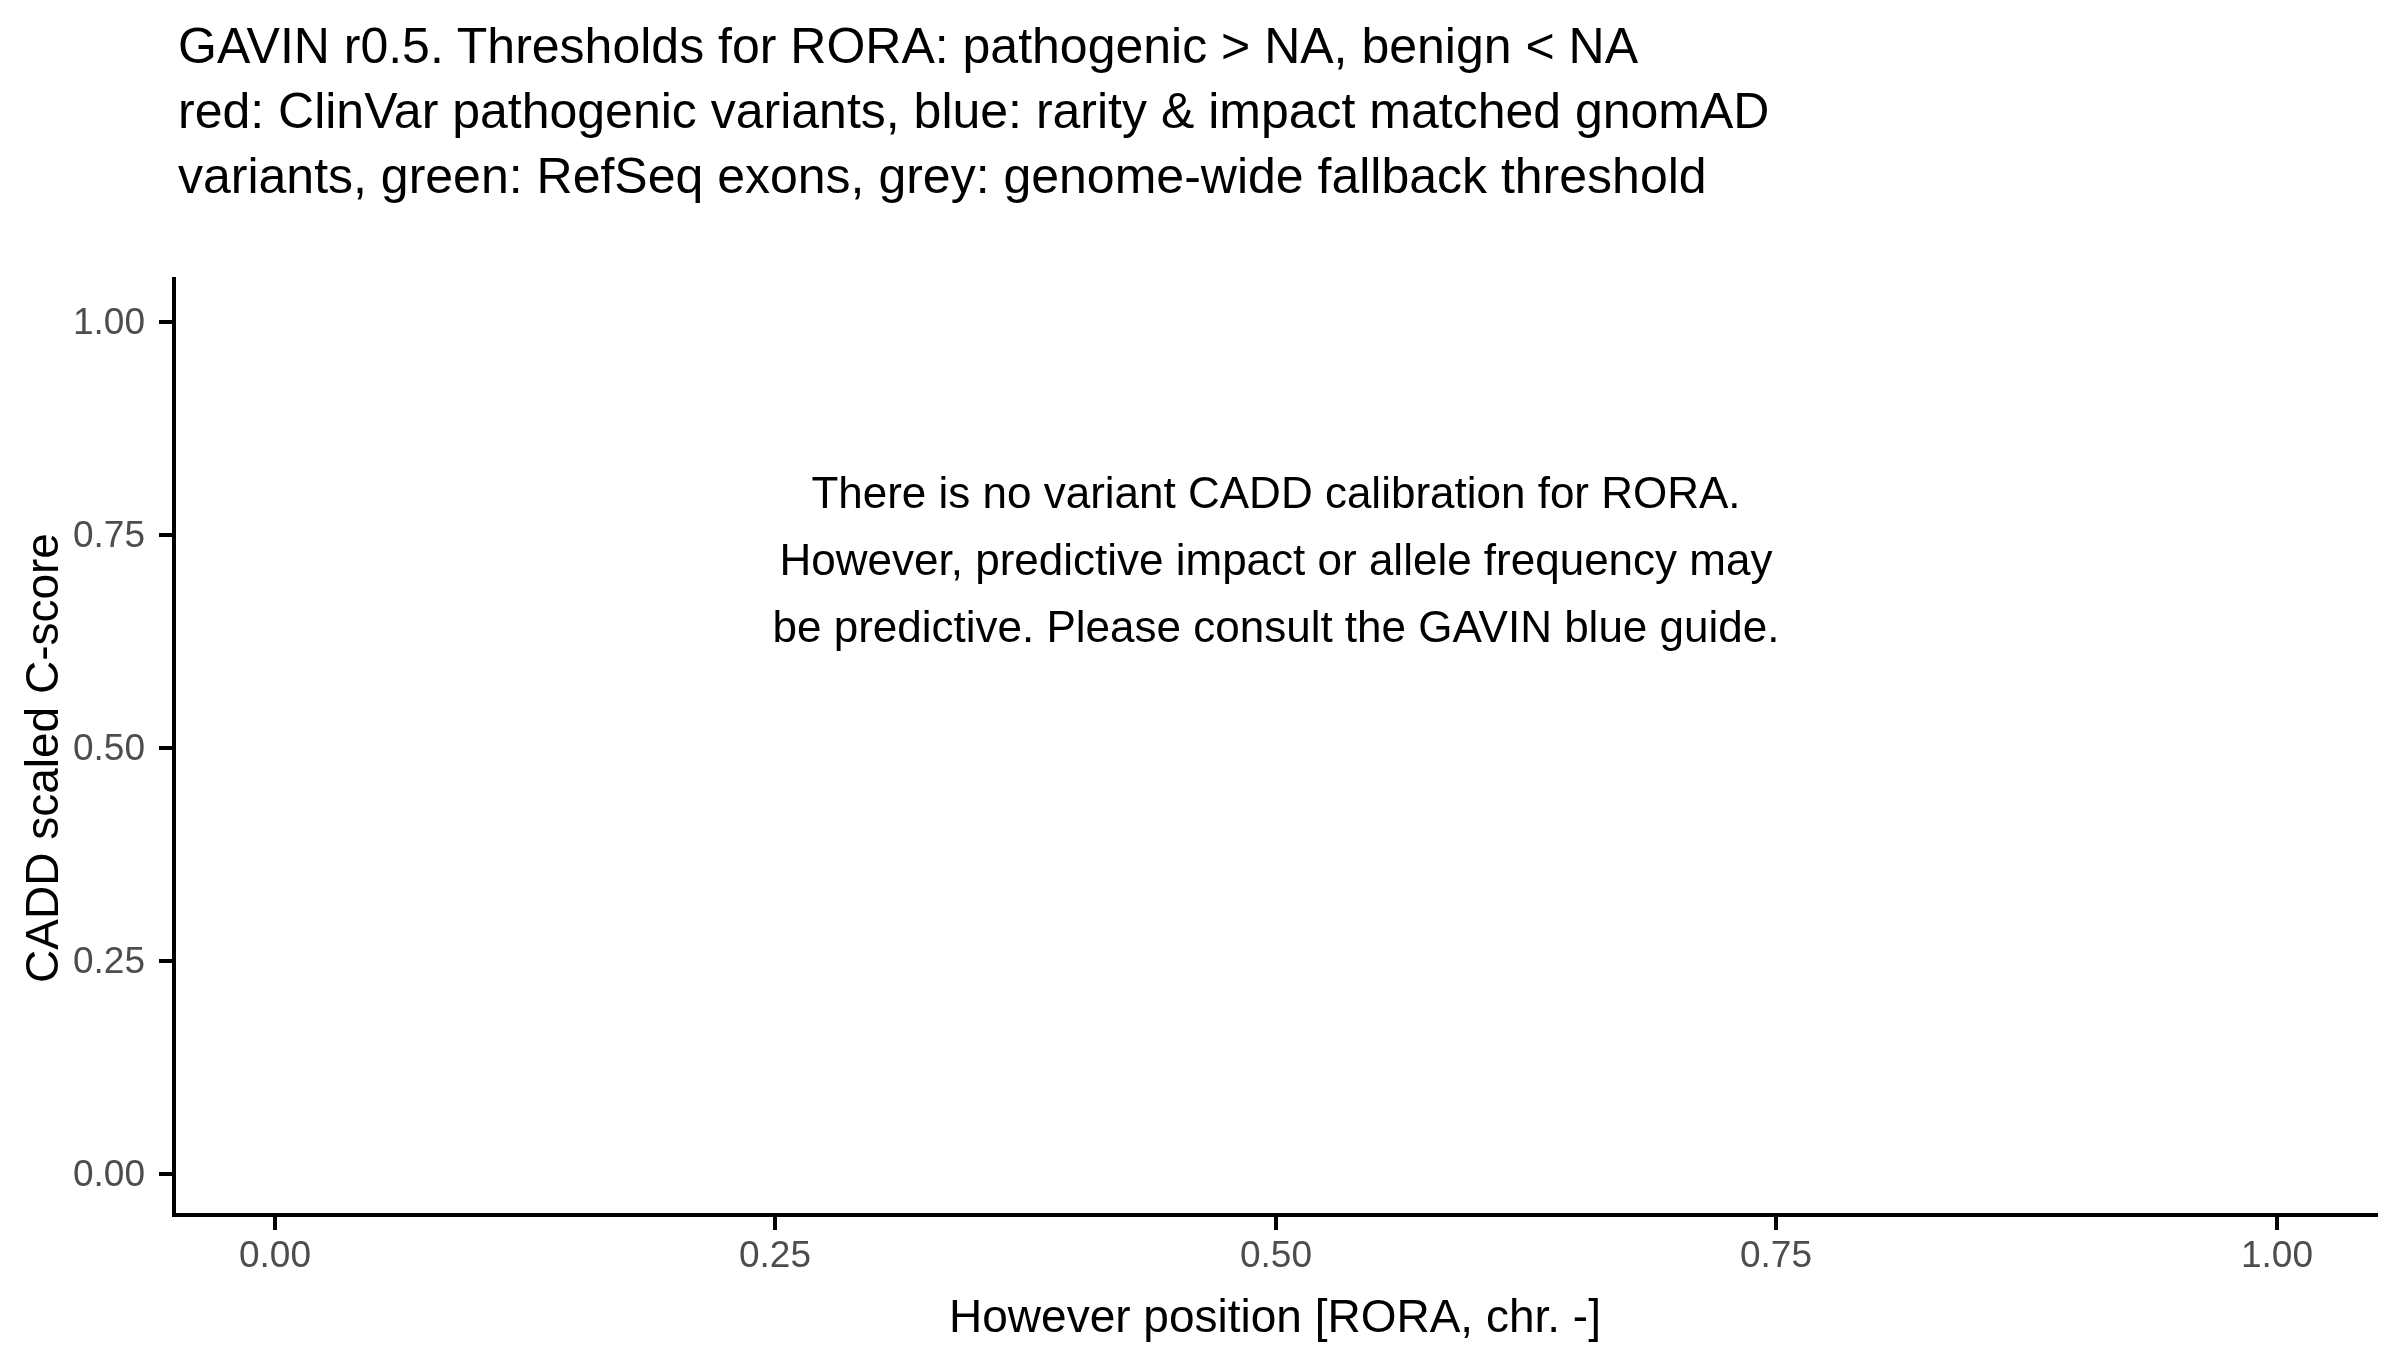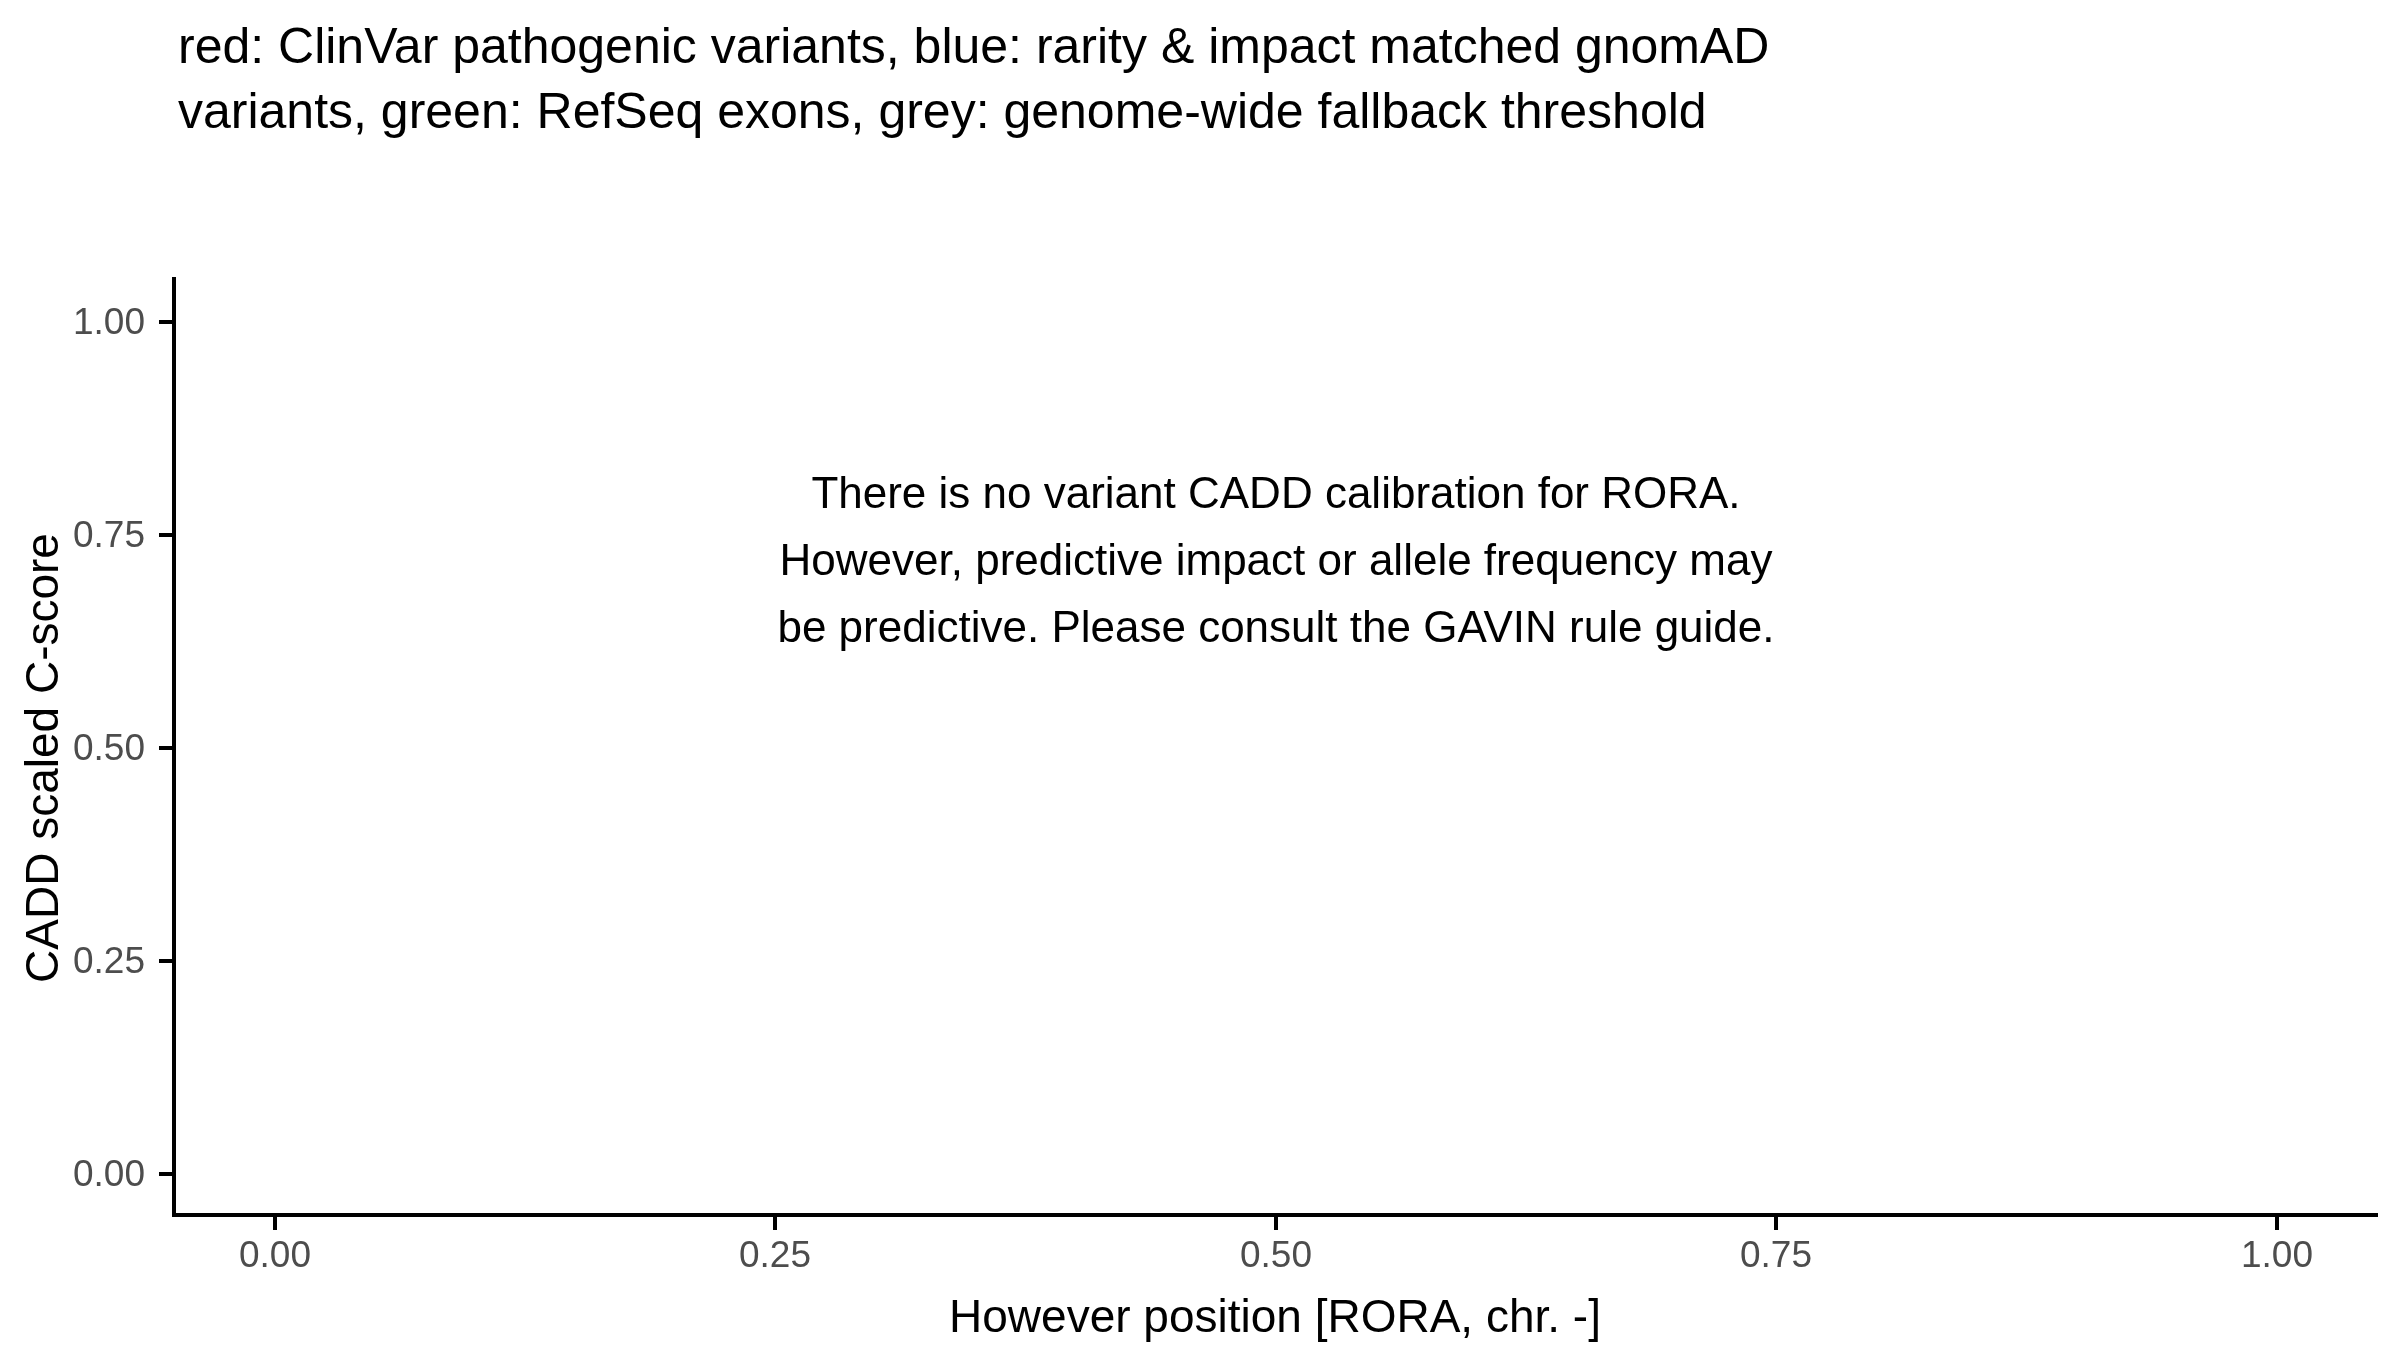--- a/index.html
+++ b/index.html
@@ -138,20 +138,21 @@
     line-height: 67px;
     color: var(--text);
   }
 </style>
 </head>
 <body>
 
 <div class="canvas">
 
   <div class="plot-title">
+    <div>GAVIN r0.5. Thresholds for RORA: pathogenic &gt; NA, benign &lt; NA</div>
     <div>red: ClinVar pathogenic variants, blue: rarity &amp; impact matched gnomAD</div>
     <div>variants, green: RefSeq exons, grey: genome-wide fallback threshold</div>
   </div>
 
   <div class="panel"></div>
   <div class="y-axis-line"></div>
   <div class="x-axis-line"></div>
 
   <div class="ytick-mark ym-0"></div>
   <div class="ytick-mark ym-1"></div>
@@ -176,16 +177,16 @@
   <div class="xtick-label xl-2">0.50</div>
   <div class="xtick-label xl-3">0.75</div>
   <div class="xtick-label xl-4">1.00</div>
 
   <div class="x-axis-title">However position [RORA, chr. -]</div>
   <div class="y-axis-title">CADD scaled C-score</div>
 
   <div class="plot-annotation">
     <div>There is no variant CADD calibration for RORA.</div>
     <div>However, predictive impact or allele frequency may</div>
-    <div>be predictive. Please consult the GAVIN rule guide.</div>
+    <div>be predictive. Please consult the GAVIN blue guide.</div>
   </div>
 
 </div>
 
 </body></html>

